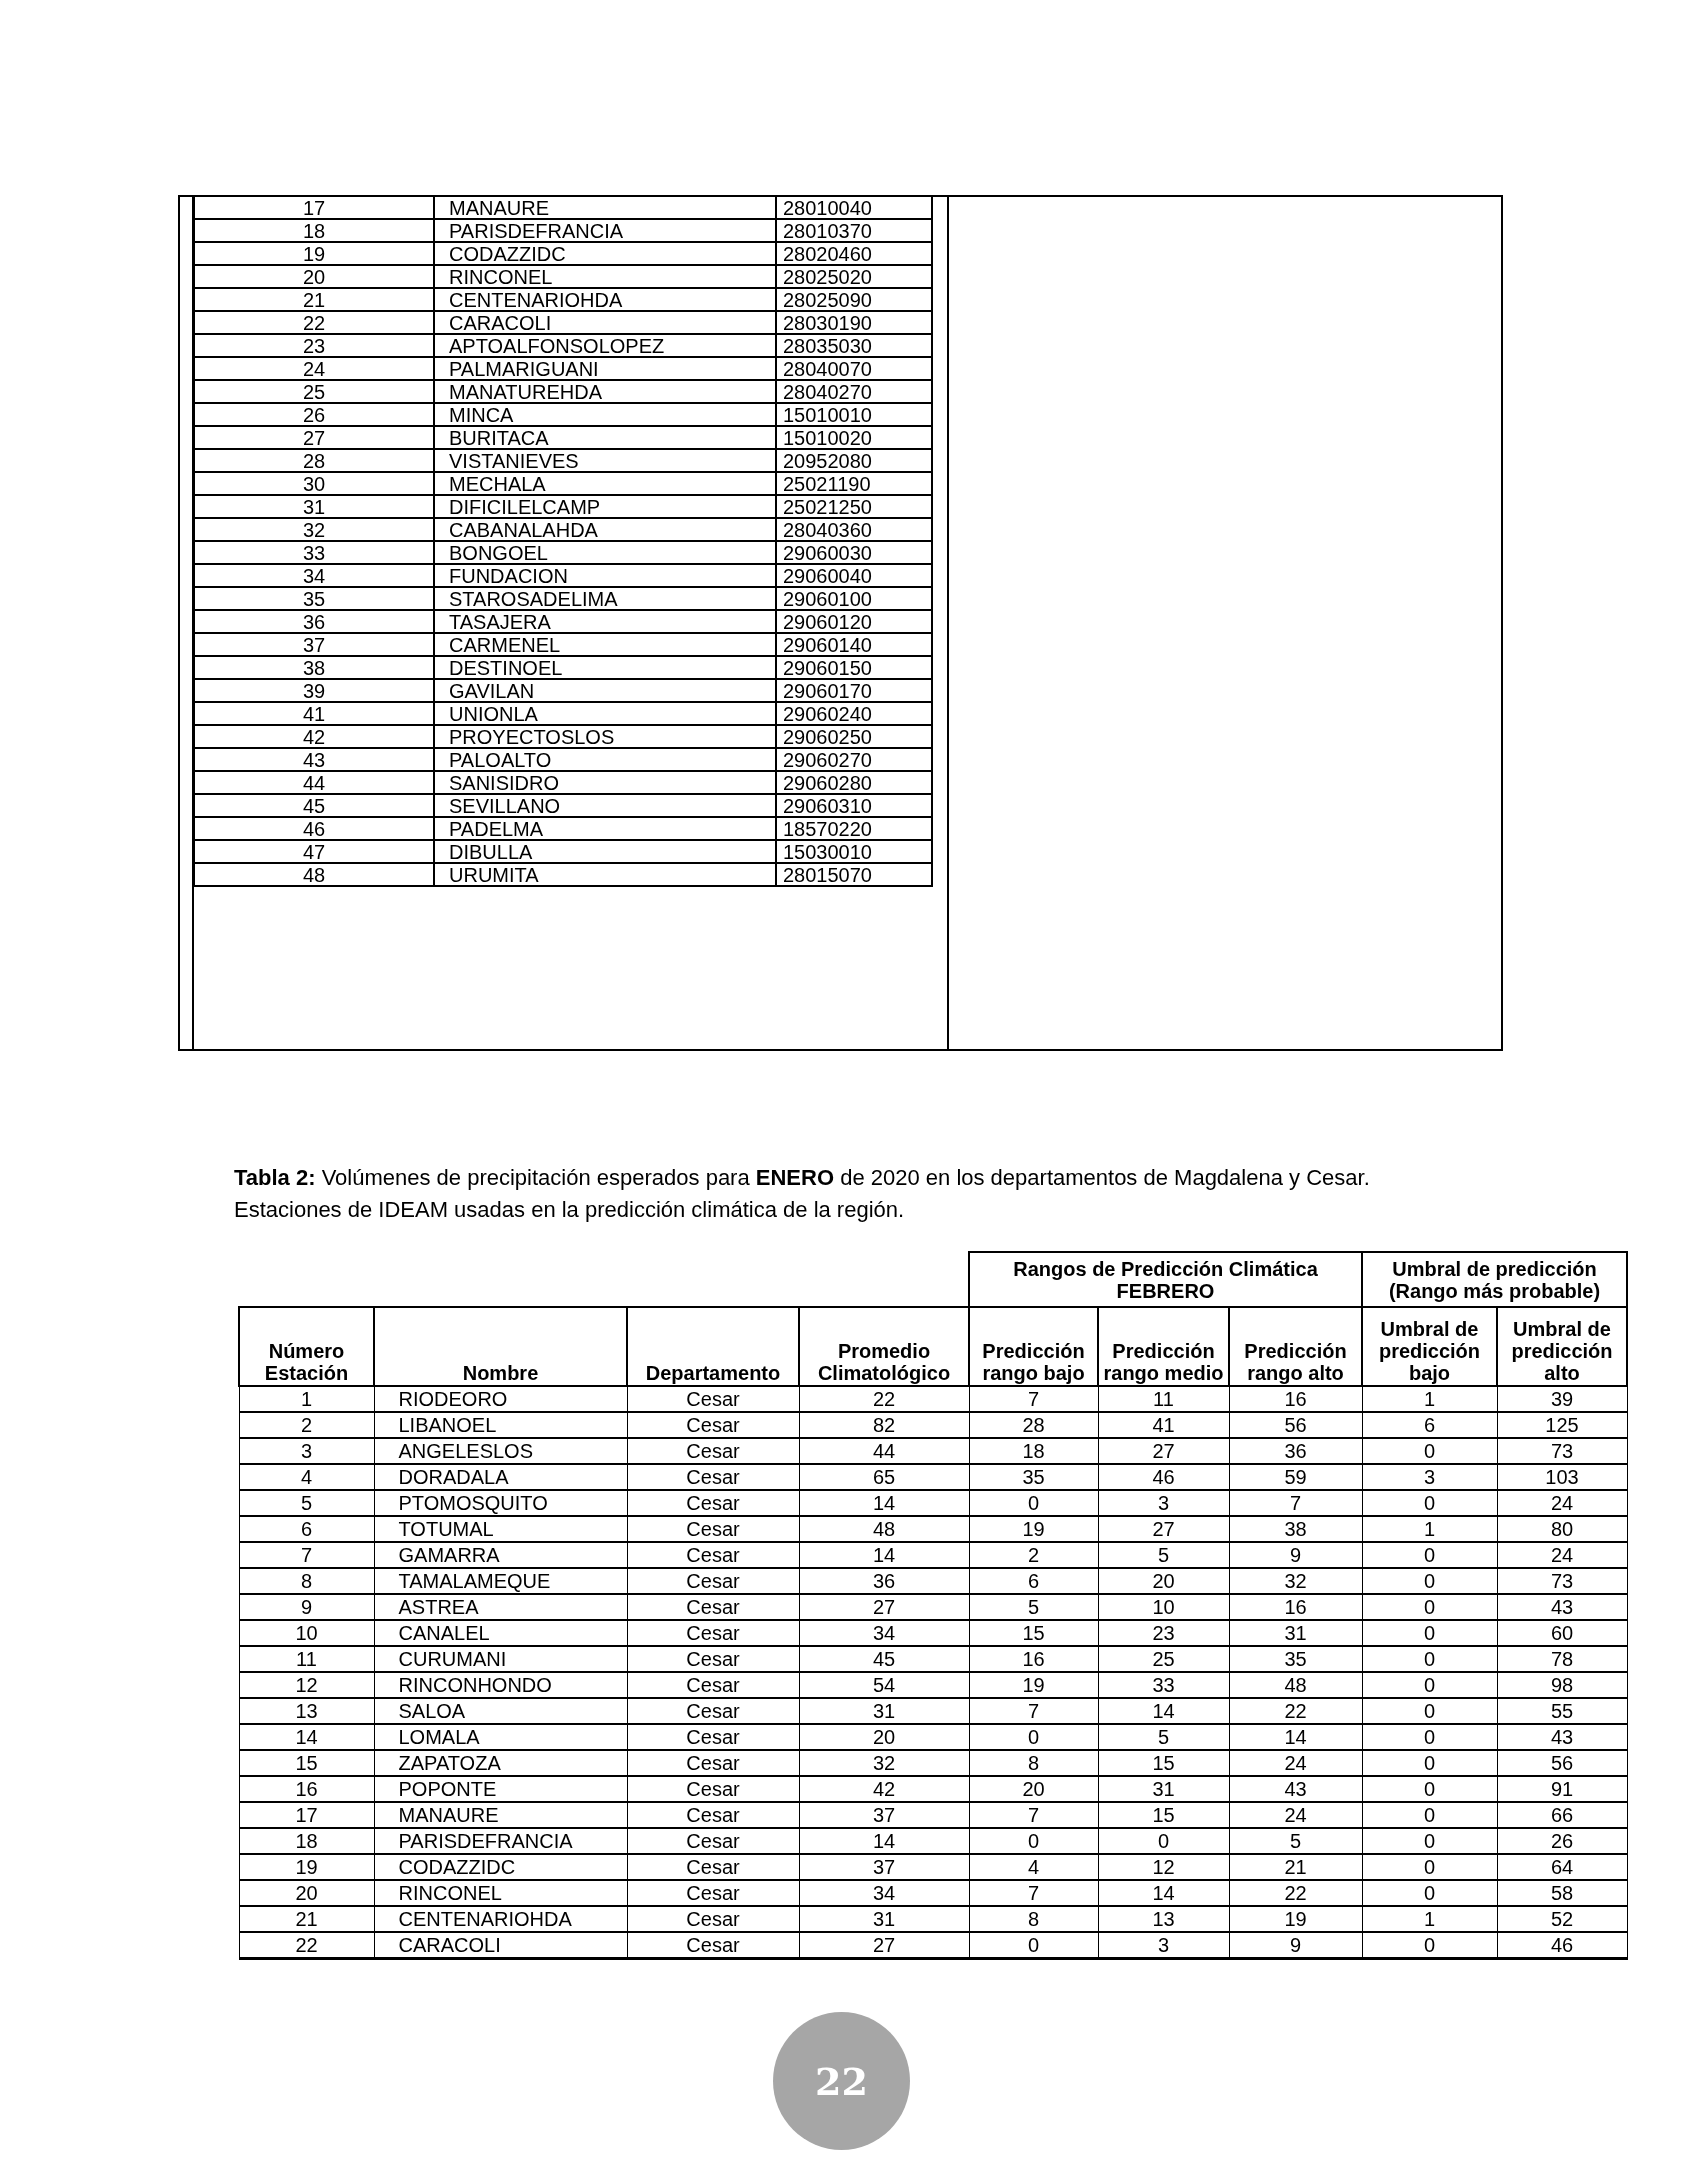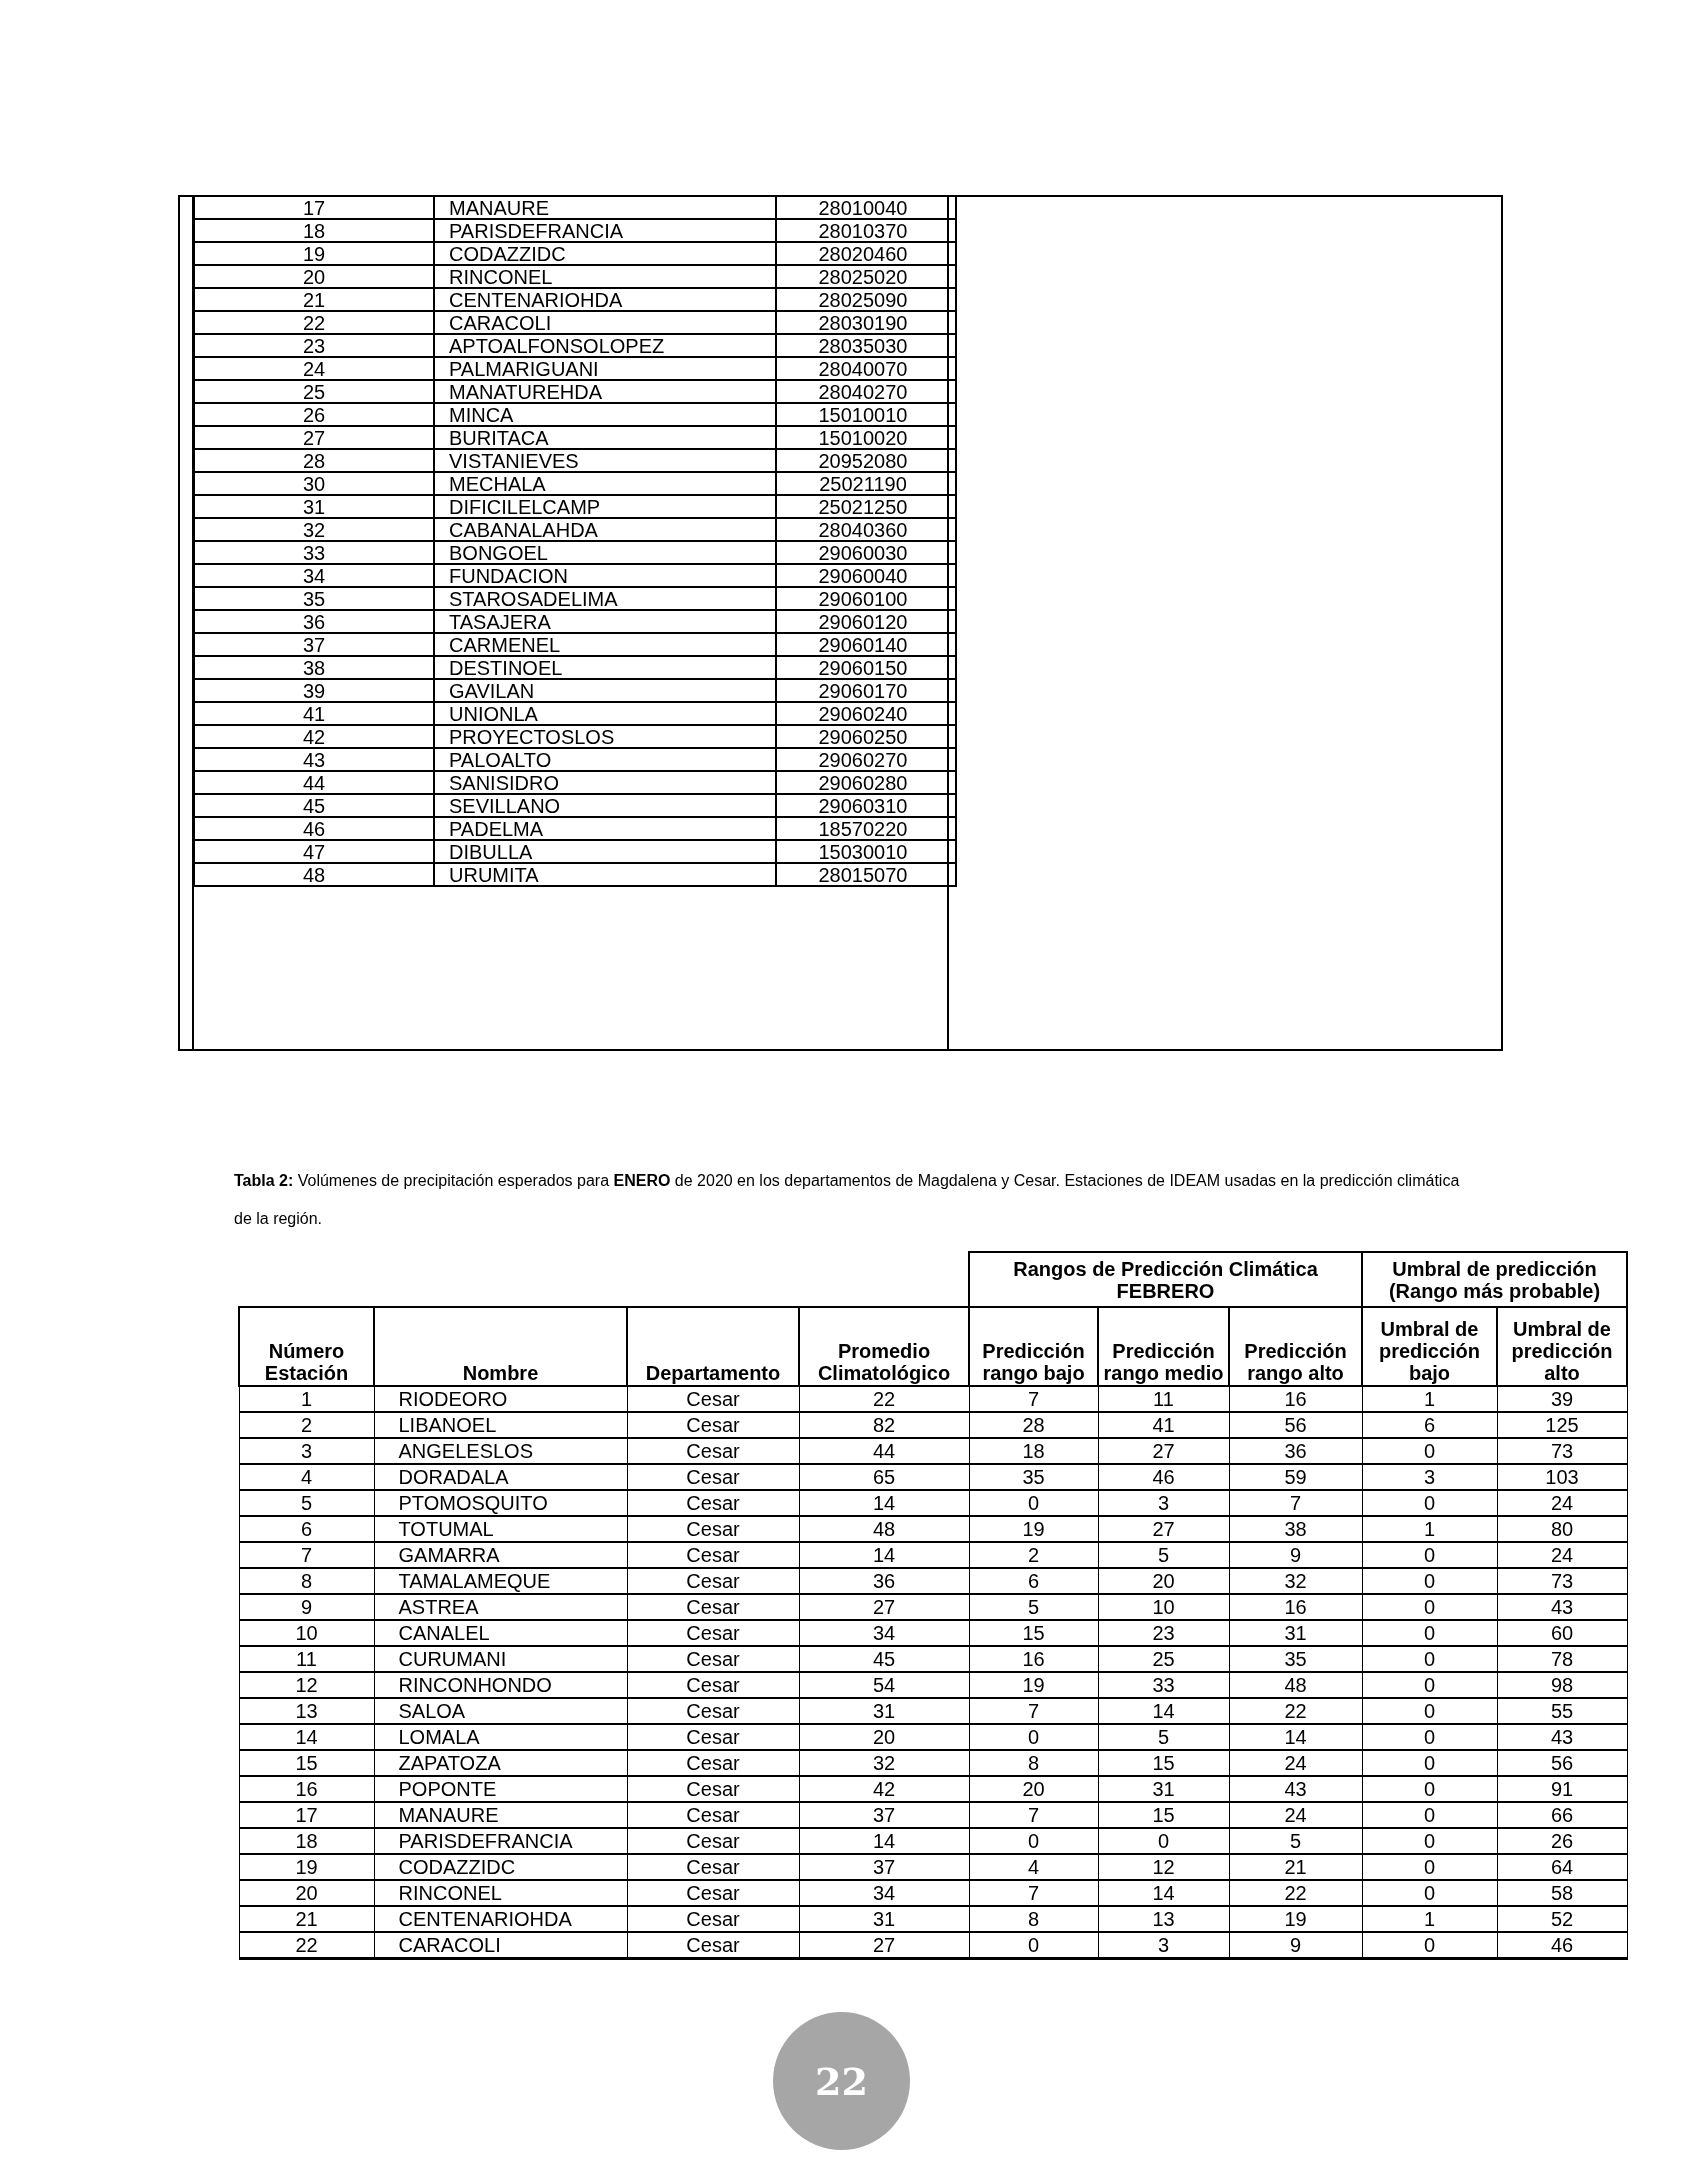--- a/index.html
+++ b/index.html
@@ -12,25 +12,25 @@
   .t1-leftbar { position:absolute; left:178px; top:195px; width:16px; height:856px;
                 border-right:2px solid #000; box-sizing:border-box; }
   .t1-gap { position:absolute; left:933px; top:195px; width:16px; height:856px;
             border-right:2px solid #000; box-sizing:border-box; }
   table.t1 { position:absolute; left:193px; top:195px; border-collapse:collapse;
              font-size:20px; line-height:1; }
   table.t1 td { border:2px solid #000; height:23px; padding:0 6px; box-sizing:border-box;
                 white-space:nowrap; }
   table.t1 td.c-num { width:240px; text-align:center; }
   table.t1 td.c-name { width:342px; text-align:left; padding-left:14px; }
-  table.t1 td.c-code { width:180px; text-align:center; padding-right:12px; }
+  table.t1 td.c-code { width:156px; text-align:left; padding-right:12px; }
 
   
   .caption { position:absolute; left:234px; top:1162px; width:1228px;
-             font-size:16px; line-height:38px; }
+             font-size:22px; line-height:32px; }
   .caption b { font-weight:bold; }
 
   
   table.t2 { position:absolute; left:238px; top:1251px; border-collapse:collapse;
              font-size:20px; line-height:1.1; table-layout:fixed; }
   table.t2 th { font-weight:bold; border:2px solid #000; padding:1px 2px;
                 vertical-align:bottom; text-align:center; }
   table.t2 th.blank { border:none; }
   table.t2 td { border:1.5px solid #000; height:26px; padding:0 4px; box-sizing:border-box;
                 text-align:center; white-space:nowrap; }

